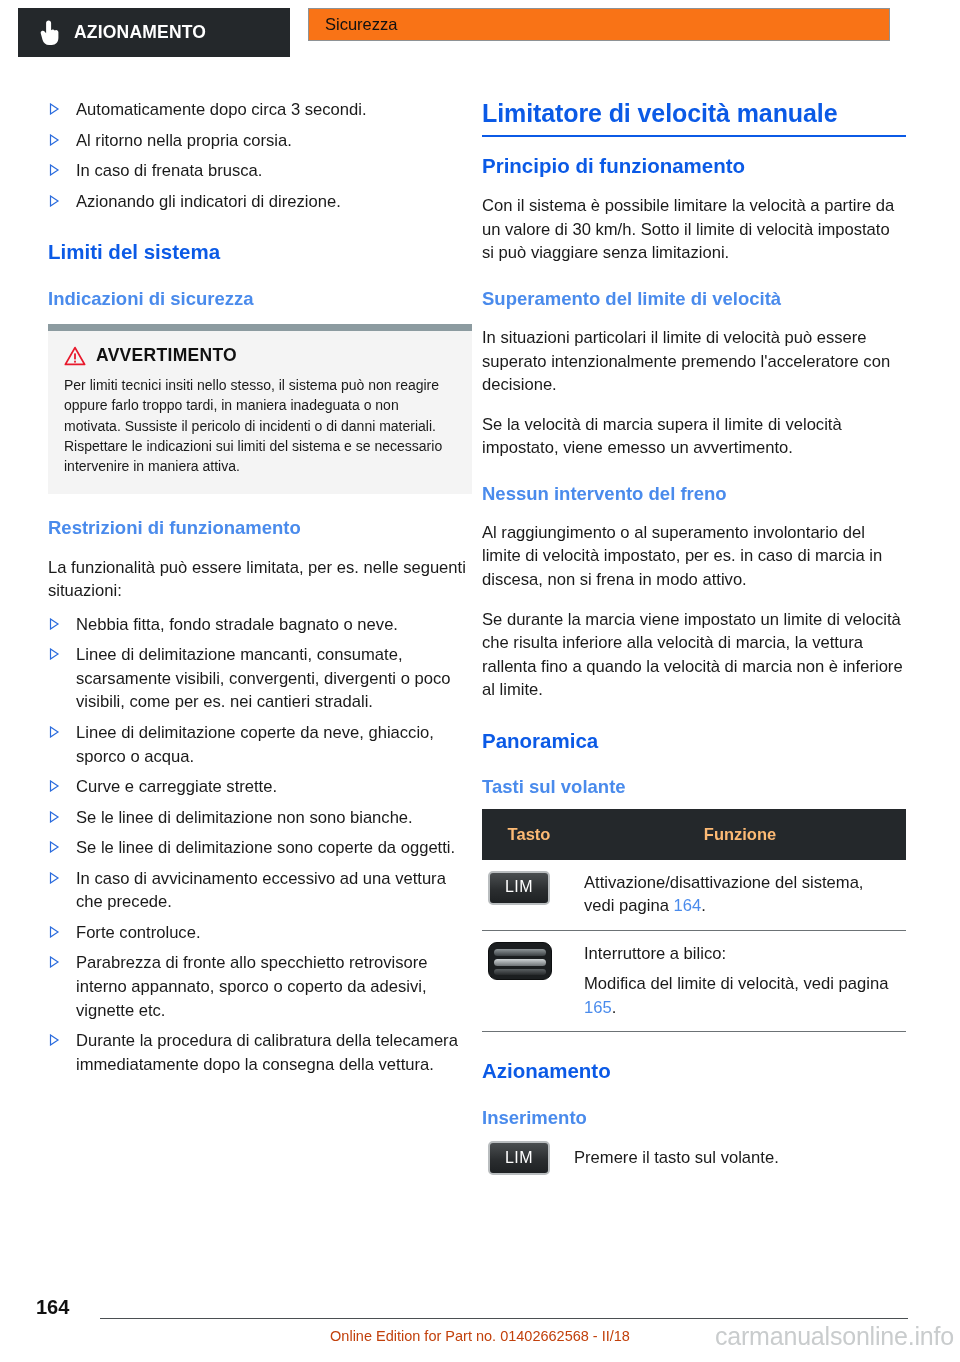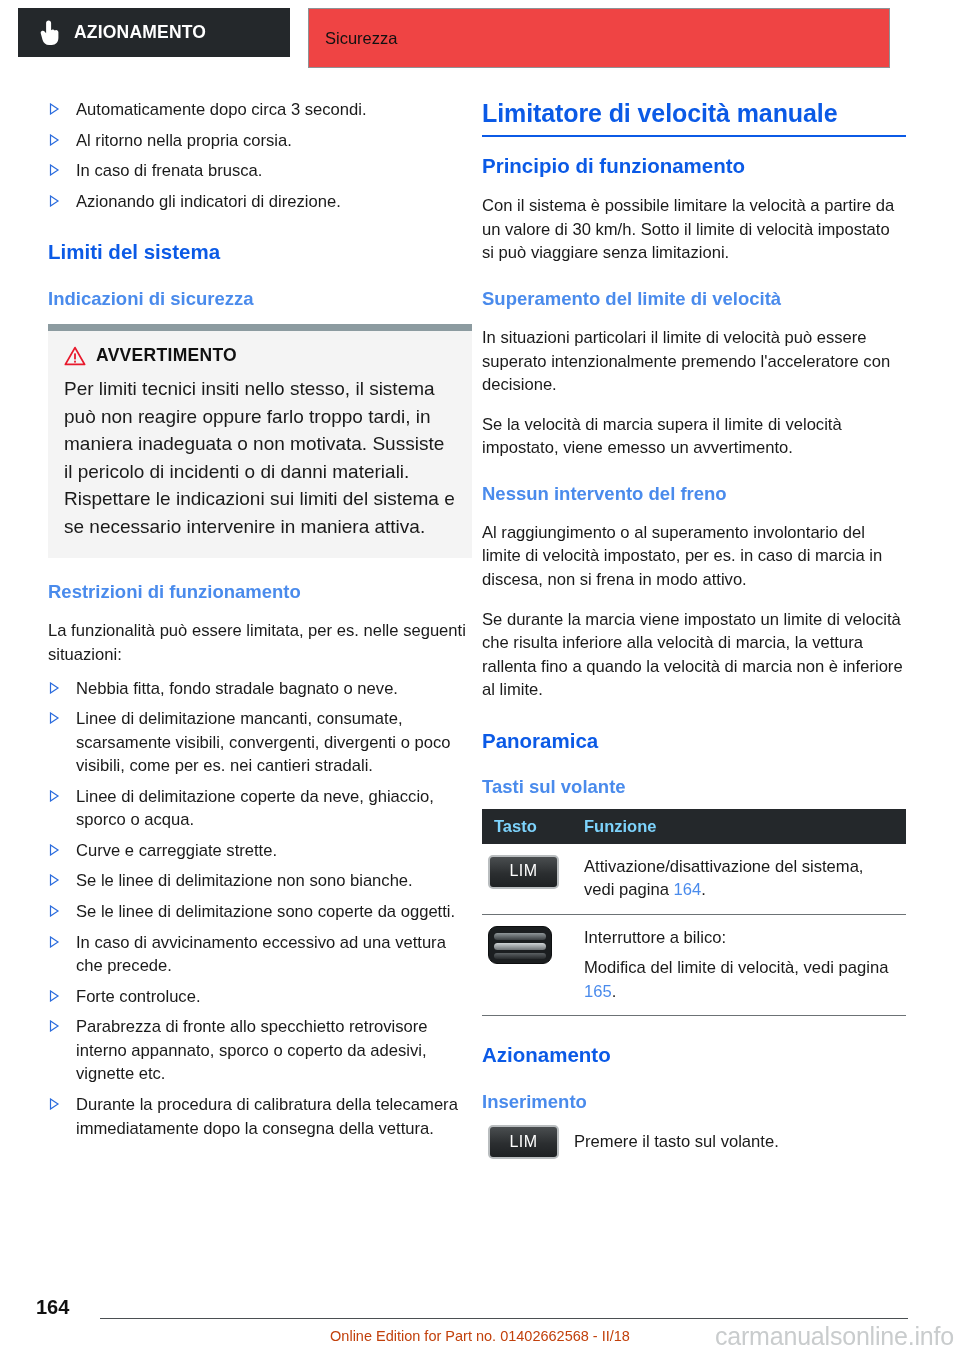--- a/index.html
+++ b/index.html
@@ -38,22 +38,22 @@
   }
   .header-tab-label {
     color: #ffffff;
     font-size: 17.5px;
     font-weight: 700;
     letter-spacing: 0.2px;
   }
   .header-section {
     position: absolute;
     left: 308px; top: 8px;
-    width: 582px; height: 60px;
-    background: #ef4444;
+    width: 582px; height: 33px;
+    background: #f97316;
     border: 1px solid #8e9295;
     display: flex;
     align-items: center;
     padding-left: 16px;
   }
   .header-section-label {
     font-size: 16.5px;
     color: #111111;
   }
 
@@ -144,39 +144,39 @@
     margin-right: 10px;
     flex: 0 0 auto;
   }
   .warn-title {
     font-size: 17.5px;
     font-weight: 700;
     letter-spacing: 0.3px;
     color: #111111;
   }
   .warn-text {
-    font-size: 19px;
+    font-size: 14px;
     line-height: 1.45;
     color: #1a1a1a;
     margin: 0;
   }
 
   
   .tbl {
     width: 100%;
     border-collapse: collapse;
     margin-top: 10px;
   }
   .tbl thead th {
     background: #24282b;
-    color: #7dd3fc;
+    color: #fdba74;
     font-size: 16.5px;
     font-weight: 700;
-    text-align: left;
-    padding: 8px 10px;
+    text-align: center;
+    padding: 16px 10px;
   }
   .tbl thead th.col-key { width: 92px; padding-left: 12px; }
   .tbl tbody td {
     border-bottom: 1.5px solid #6c7275;
     padding: 11px 10px 12px 10px;
     vertical-align: top;
     font-size: 16.6px;
     line-height: 1.42;
     color: #1a1a1a;
   }
@@ -184,21 +184,21 @@
     width: 92px;
     padding-left: 6px;
     padding-right: 6px;
   }
   .tbl tbody td p { margin: 0 0 7px 0; }
   .tbl tbody td p:last-child { margin-bottom: 0; }
   .pageref { color: #4a8bec; }
 
   
   .lim-btn {
-    width: 71px; height: 34px;
+    width: 62px; height: 34px;
     border-radius: 5px;
     background: linear-gradient(#4a4e50, #2b2e30 55%, #1e2123);
     border: 2px solid #b9bdbf;
     display: flex;
     align-items: center;
     justify-content: center;
     color: #ffffff;
     font-size: 16px;
     font-weight: 400;
     letter-spacing: 0.5px;

